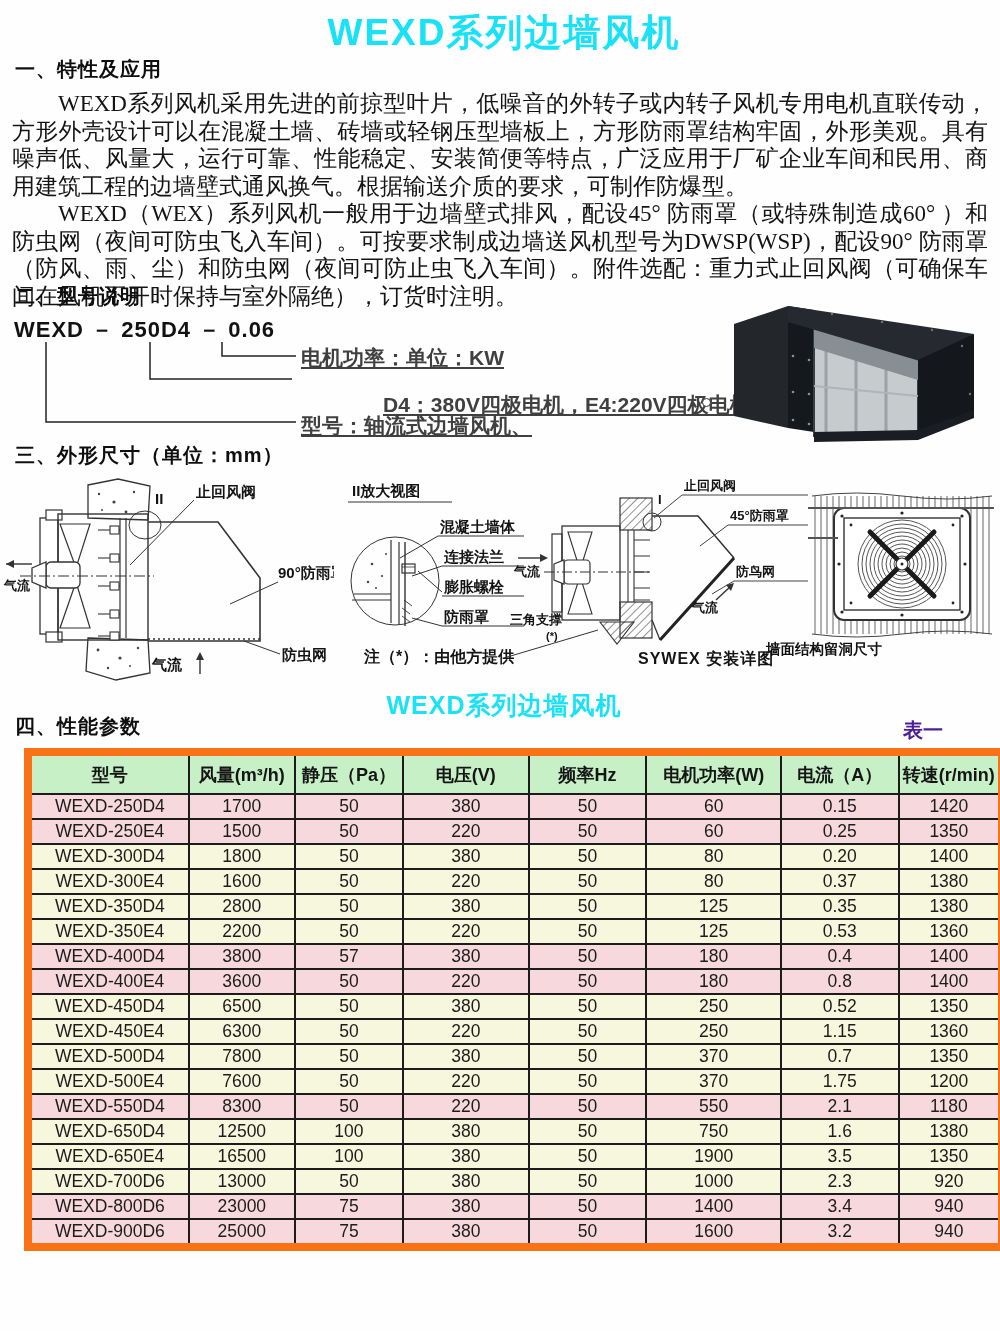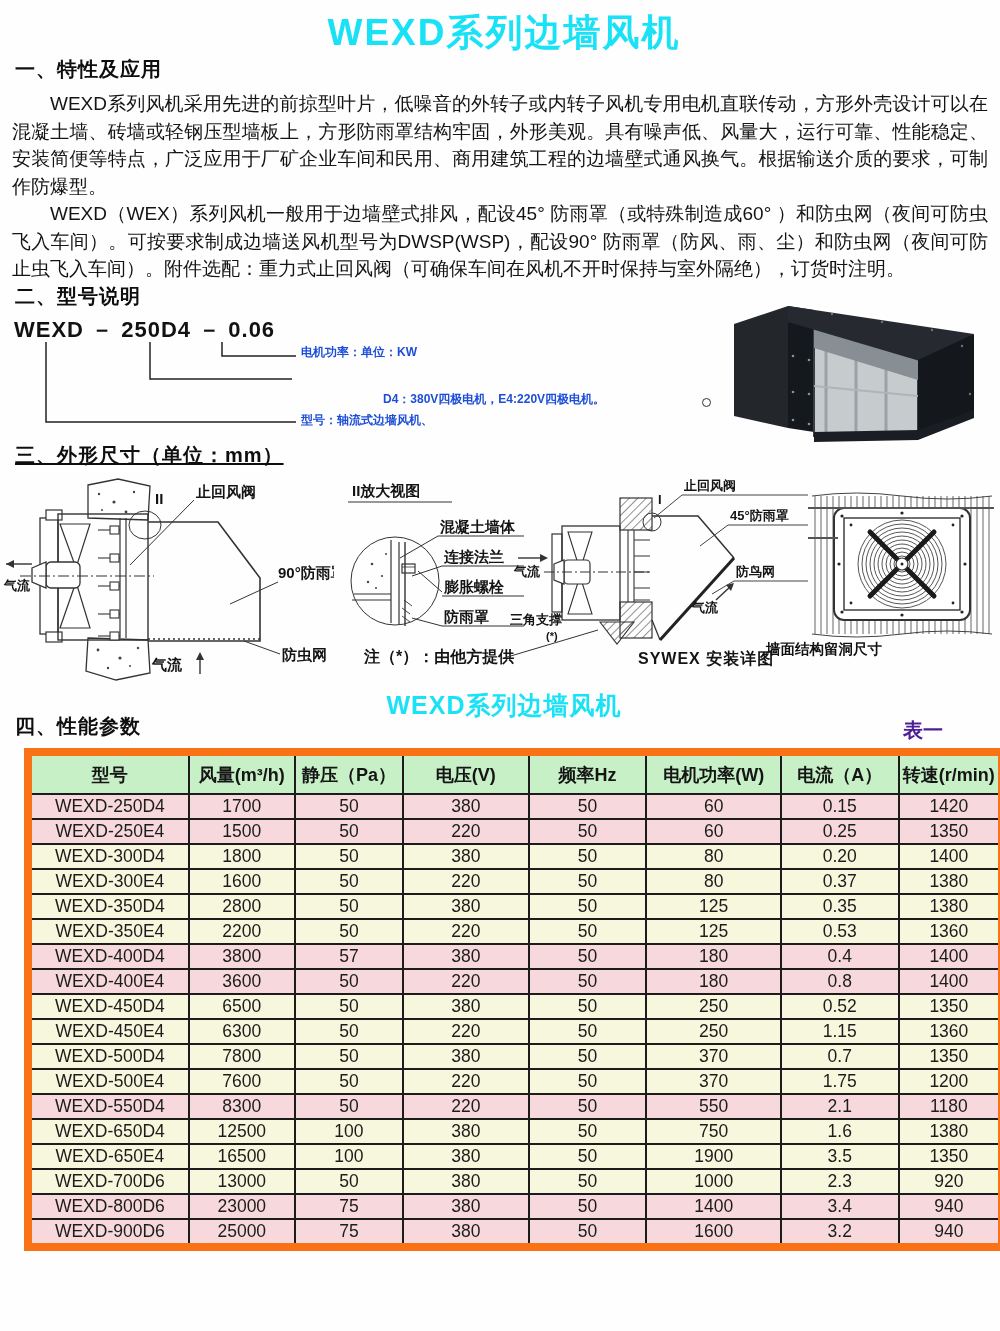--- a/index.html
+++ b/index.html
@@ -5,30 +5,30 @@
   html,body{margin:0;padding:0;background:#ffffff;}
   #page{position:relative;width:1000px;height:1331px;background:#fefefe;overflow:hidden;
         font-family:"Liberation Sans",sans-serif;color:#161616;padding-left:8px;}
 
   .cyan{color:#1ae2f6;}
   #main-title{position:absolute;top:8px;left:0;width:100%;text-align:center;
               font-size:37px;font-weight:bold;letter-spacing:2px;}
   .sec-heading{position:absolute;font-size:20px;font-weight:bold;color:#0e0e0e;letter-spacing:1px;}
   #h-sec1{top:56px;left:15px;}
   #h-sec2{top:283px;left:15px;}
-  #h-sec3{top:442px;left:15px;text-decoration:underline;}
+  #h-sec3{top:442px;left:15px;}
   #h-sec4{top:713px;left:15px;}
 
-  #paras{position:absolute;top:90px;left:12px;width:976px;font-size:19px;line-height:27.5px;
-         text-align:justify;color:#141414;}
+  #paras{position:absolute;top:90px;left:12px;width:976px;font-size:23px;line-height:27.5px;
+         text-align:justify;color:#141414;font-family:Liberation Serif, serif;}
   #paras p{margin:0;text-indent:2em;}
 
   #model-code{position:absolute;top:315px;left:14px;font-size:22px;font-weight:bold;
               letter-spacing:1px;color:#121212;}
-  .model-label{position:absolute;font-size:12px;font-weight:bold;color:#1d4ed8;white-space:nowrap;}
+  .model-label{position:absolute;font-size:21px;font-weight:bold;color:#404040;white-space:nowrap;text-decoration:underline;}
   #ml-power{top:344px;left:301px;}
   #ml-size{top:368px;left:296px;}
   #ml-size2{top:391px;left:383px;}
   #ml-type{top:412px;left:301px;}
   #model-lines{position:absolute;top:338px;left:30px;}
 
   #photo{position:absolute;top:294px;left:722px;}
   #photo-dot{position:absolute;top:398px;left:702px;width:7px;height:7px;border:1.5px solid #333;
              border-radius:50%;background:#fff;}
 

